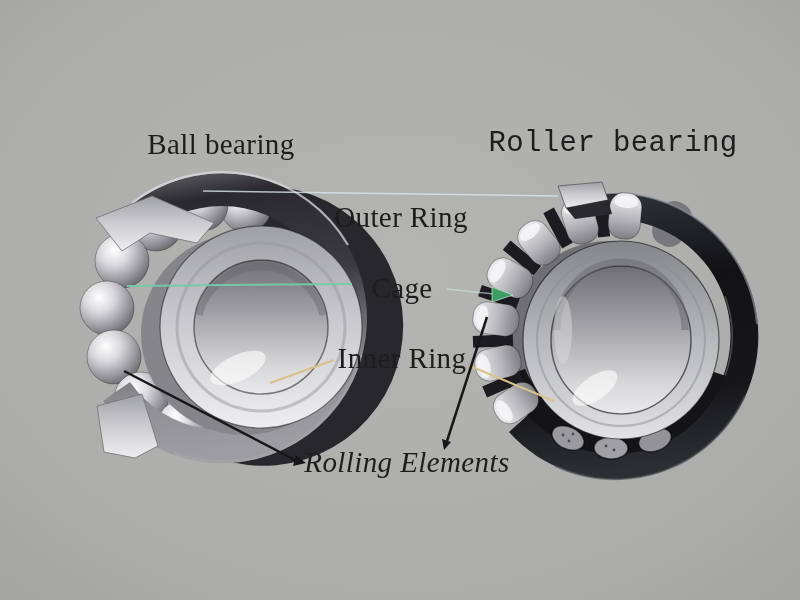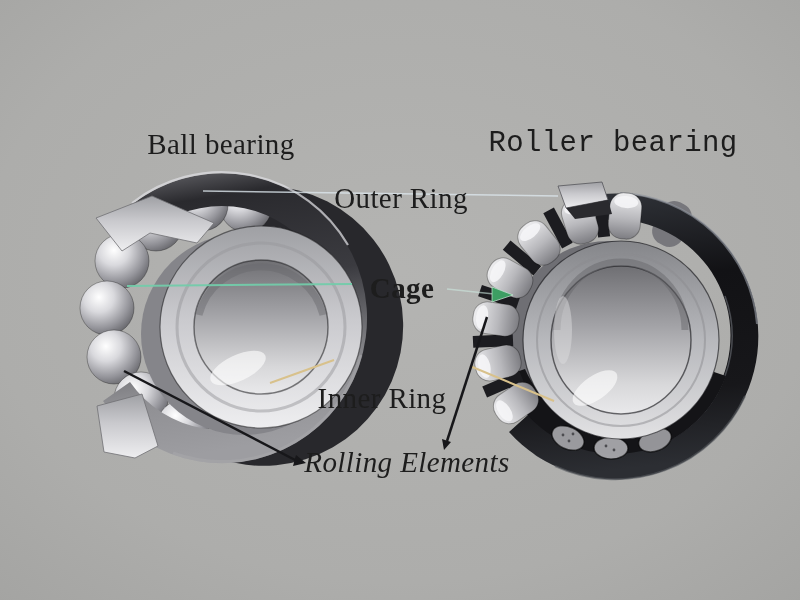--- a/index.html
+++ b/index.html
@@ -206,17 +206,17 @@
     <line x1="470" y1="366" x2="554" y2="401" stroke="#d8c18b" stroke-width="2"></line>
     <line x1="124" y1="371" x2="297" y2="461" stroke="#17171a" stroke-width="2.5"></line>
     <polygon points="296,455 306,463 293,466" fill="#17171a"></polygon>
     <line x1="487" y1="317" x2="447" y2="441" stroke="#17171a" stroke-width="2.5"></line>
     <polygon points="444,450 451,442 442,439" fill="#17171a"></polygon>
   </g>
 </svg>
 
   <div class="label title" style="left:221px;top:130px;">Ball bearing</div>
   <div class="label title" style="left:613px;top:129px;font-family:Liberation Mono, monospace;">Roller bearing</div>
-  <div class="label" style="left:401px;top:184px;">Outer Ring</div>
-  <div class="label" style="left:402px;top:274px;font-weight:bold;">Cage</div>
-  <div class="label" style="left:382px;top:344px;margin-top:40px;">Inner Ring</div>
+  <div class="label" style="left:401px;top:203px;">Outer Ring</div>
+  <div class="label" style="left:402px;top:274px;">Cage</div>
+  <div class="label" style="left:402px;top:344px;">Inner Ring</div>
   <div class="label" style="left:407px;top:448px;font-style:italic;">Rolling Elements</div>
 </div>
 
 </body></html>

